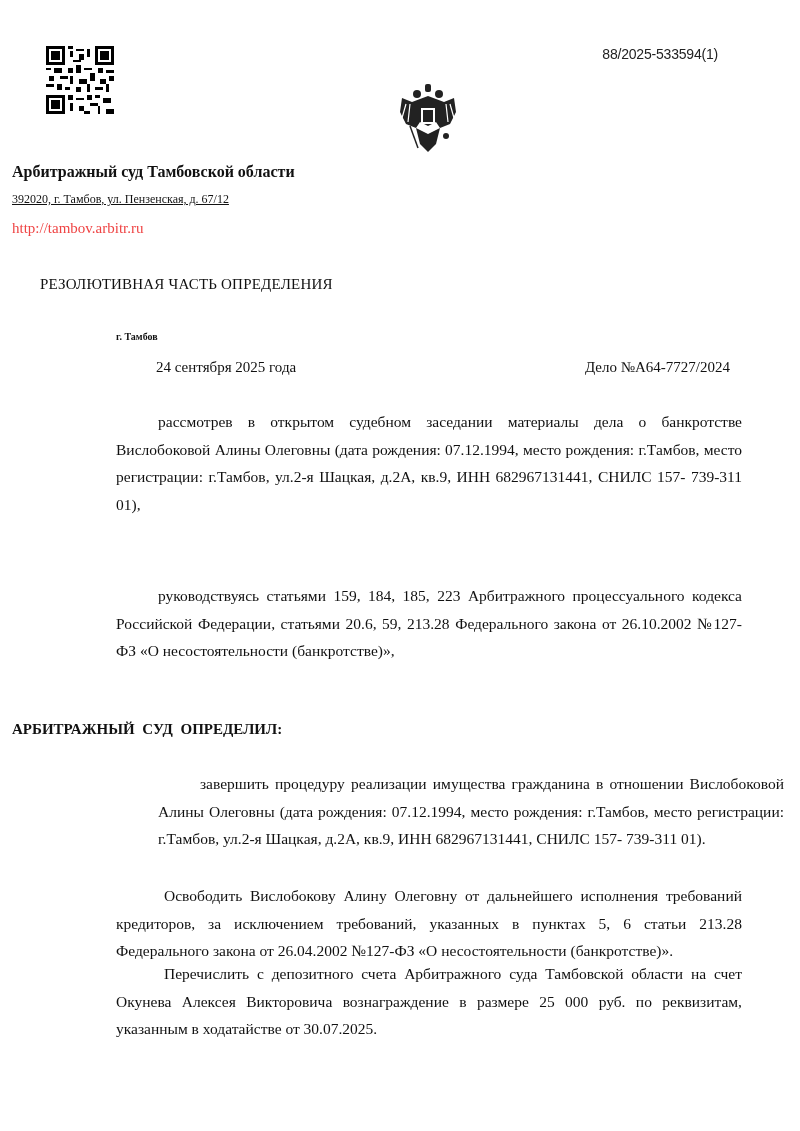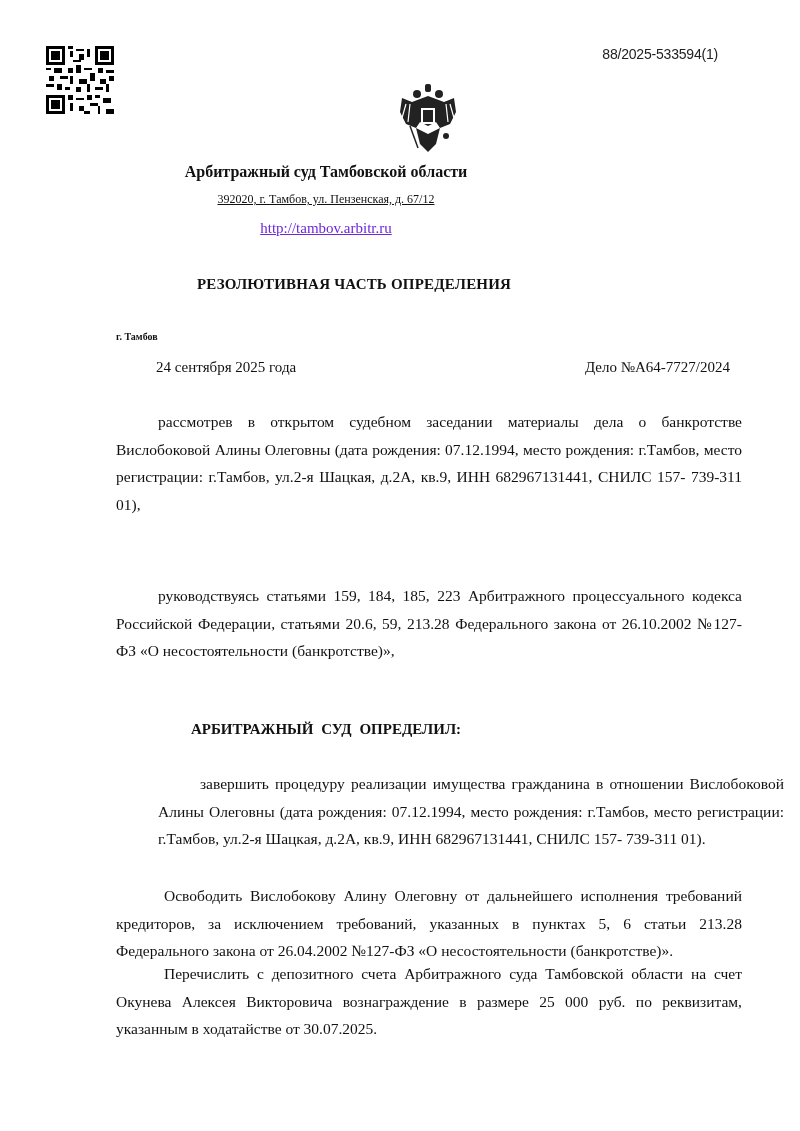--- a/index.html
+++ b/index.html
@@ -2,25 +2,25 @@
 <html><head>
 <meta charset="utf-8">
 <style>
   html, body { margin: 0; padding: 0; background: #ffffff; }
   body { width: 800px; height: 1131px; position: relative; overflow: hidden;
          font-family: "Liberation Serif", "DejaVu Serif", serif; color: #111; }
   .qr { position: absolute; left: 46px; top: 46px; width: 68px; height: 68px; }
   .docnum { position: absolute; right: 82px; top: 46px; font-family: "Liberation Sans", "DejaVu Sans", sans-serif;
             font-size: 14px; color: #222; letter-spacing: -0.2px; }
   .emblem { position: absolute; left: 398px; top: 82px; width: 60px; height: 76px; }
-  .center { position: absolute; left: 4px; width: 644px; text-align: center; }
+  .center { position: absolute; left: 12px; width: 644px; text-align: left; }
   .court-name { top: 163px; font-weight: bold; font-size: 16px; }
   .court-addr { top: 192px; font-size: 12px; text-decoration: underline; }
-  .court-link { top: 220px; font-size: 15px; color: #6d28d9; text-decoration: underline; }
-  .title { top: 276px; font-weight: bold; font-size: 15px; letter-spacing: 0.2px; padding-left: 28px; }
+  .court-link { top: 220px; font-size: 15px; color: #ef4444; }
+  .title { top: 276px; font-weight: normal; font-size: 15px; letter-spacing: 0.2px; padding-left: 28px; }
   .city { position: absolute; left: 116px; top: 331px; font-size: 10px; font-weight: bold; }
   .date { position: absolute; left: 116px; top: 359px; font-size: 15px; margin-left: 40px; }
   .case { position: absolute; right: 70px; top: 359px; font-size: 15px; }
   .body-text { position: absolute; left: 116px; width: 626px; font-size: 15.5px; line-height: 27.5px;
                text-align: justify; }
   .indent { text-indent: 42px; margin: 0; }
   .p1 { top: 408px; }
   .p3 { top: 582px; }
   .decided { top: 721px; font-weight: bold; font-size: 15px; word-spacing: 4px; }
   .p4 { top: 770px; margin-left: 42px; }

